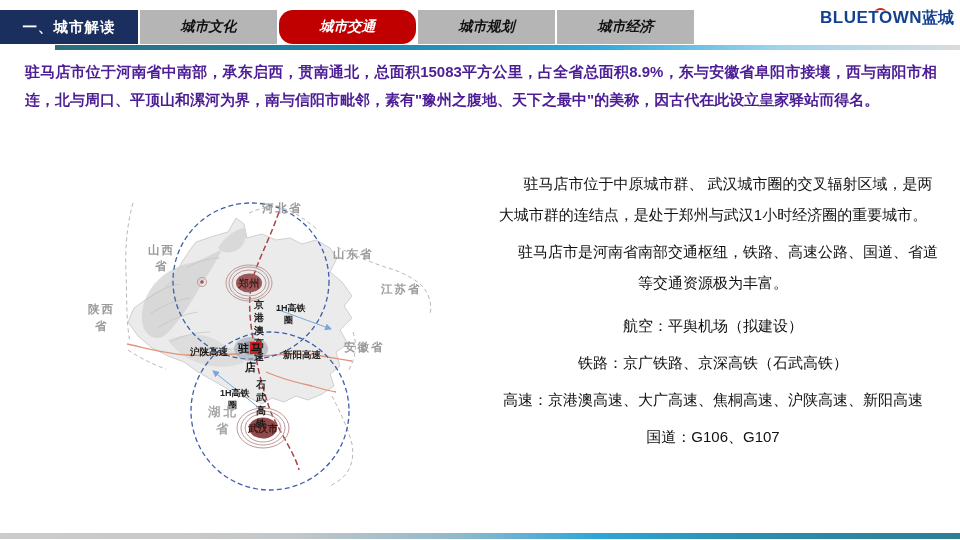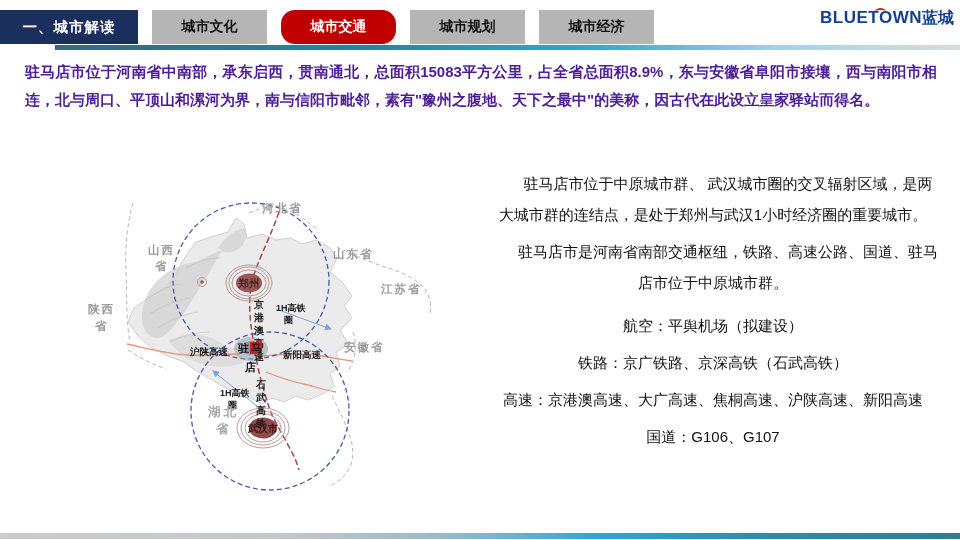--- a/index.html
+++ b/index.html
@@ -1,23 +1,23 @@
 <!DOCTYPE html>
 <html><head>
 <meta charset="utf-8">
 <style>
   html,body{margin:0;padding:0;}
   body{width:960px;height:540px;position:relative;background:#ffffff;overflow:hidden;
        font-family:"Liberation Sans",sans-serif;-webkit-font-smoothing:antialiased;}
 
   
-  .tabbar{position:absolute;top:10px;left:0;display:flex;gap:14px;height:34px;z-index:5;}
+  .tabbar{position:absolute;top:10px;left:0;display:flex;gap:2px;height:34px;z-index:5;}
   .tab{display:flex;align-items:center;justify-content:center;font-weight:700;font-size:14px;}
   .tab-primary{width:138px;background:#1b2f5e;color:#ffffff;font-size:14.5px;letter-spacing:1px;}
-  .tab-item{width:115px;background:#b5b5b5;color:#111111;cursor:pointer;}
+  .tab-item{width:137px;background:#b5b5b5;color:#111111;cursor:pointer;font-style:italic;}
   .tab-item.active{background:#c00000;color:#ffffff;border-radius:14px;}
   .logo{position:absolute;top:8px;right:6px;z-index:5;white-space:nowrap;}
   .logo .en{font-size:17px;font-weight:800;color:#14418f;letter-spacing:0.5px;position:relative;}
   .logo .cn{font-size:16px;font-weight:700;color:#14418f;}
   .logo .o-arc{position:absolute;left:55px;top:0px;width:11px;height:6px;
                border-top:2.5px solid #d22a1e;border-radius:50% 50% 0 0;}
   .hdr-rule{position:absolute;top:45px;left:55px;right:0;height:5px;z-index:4;
     background:linear-gradient(90deg,#2c6e7e 0%,#1f86ab 35%,#2fa9da 60%,#9fd4ec 80%,#d9dcde 100%);}
 
   
@@ -177,21 +177,21 @@
     <text class="prov" x="88" y="313">陕西</text>
     <text class="prov" x="95" y="330">省</text>
     <text class="prov" x="344" y="351">安徽省</text>
     <text class="prov-big" x="208" y="416">湖北</text>
     <text class="prov-big" x="216" y="433">省</text>
   </g>
 </svg>
 
 <div class="rightpanel">
   <p>驻马店市位于中原城市群、 武汉城市圈的交叉辐射区域，是两大城市群的连结点，是处于郑州与武汉1小时经济圈的重要城市。</p>
-  <p>驻马店市是河南省南部交通枢纽，铁路、高速公路、国道、驻马店市位于中原城市群。</p>
+  <p>驻马店市是河南省南部交通枢纽，铁路、高速公路、国道、省道等交通资源极为丰富。</p>
   <div class="items">
     <div class="tr-item">航空：平舆机场（拟建设）</div>
     <div class="tr-item">铁路：京广铁路、京深高铁（石武高铁）</div>
     <div class="tr-item">高速：京港澳高速、大广高速、焦桐高速、沪陕高速、新阳高速</div>
     <div class="tr-item">国道：G106、G107</div>
   </div>
 </div>
 
 <div class="footbar"></div>
 

